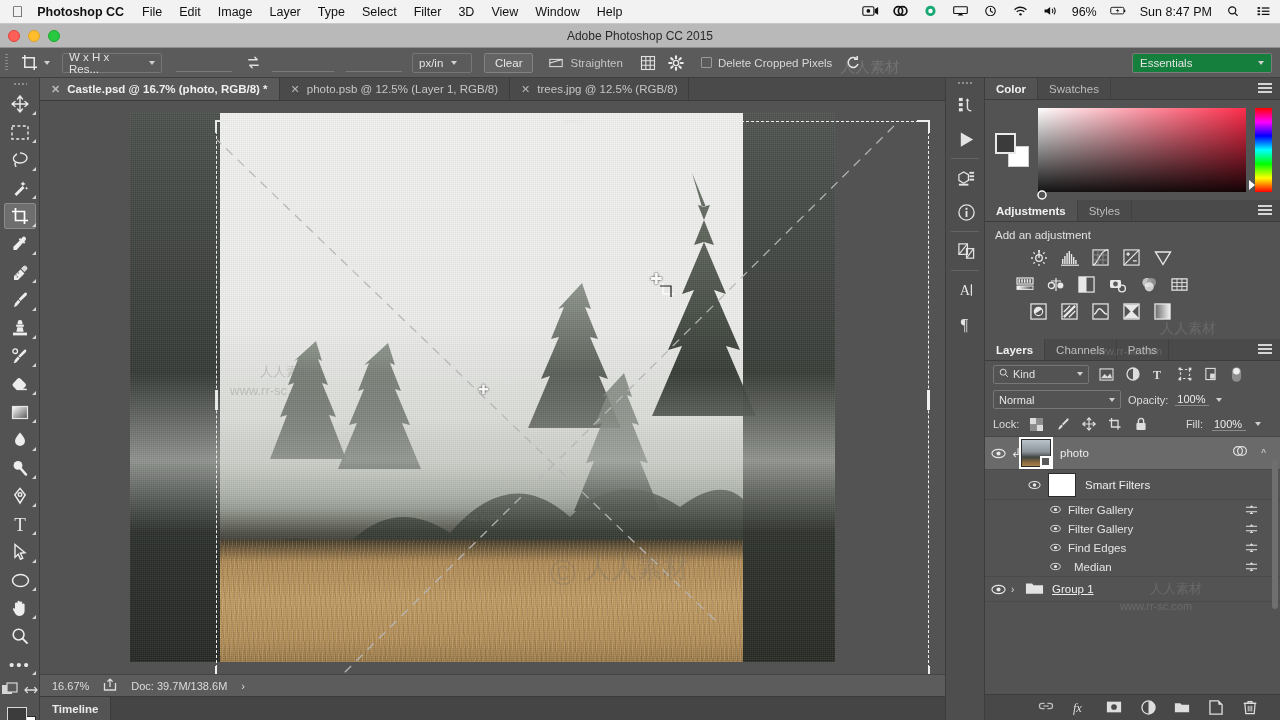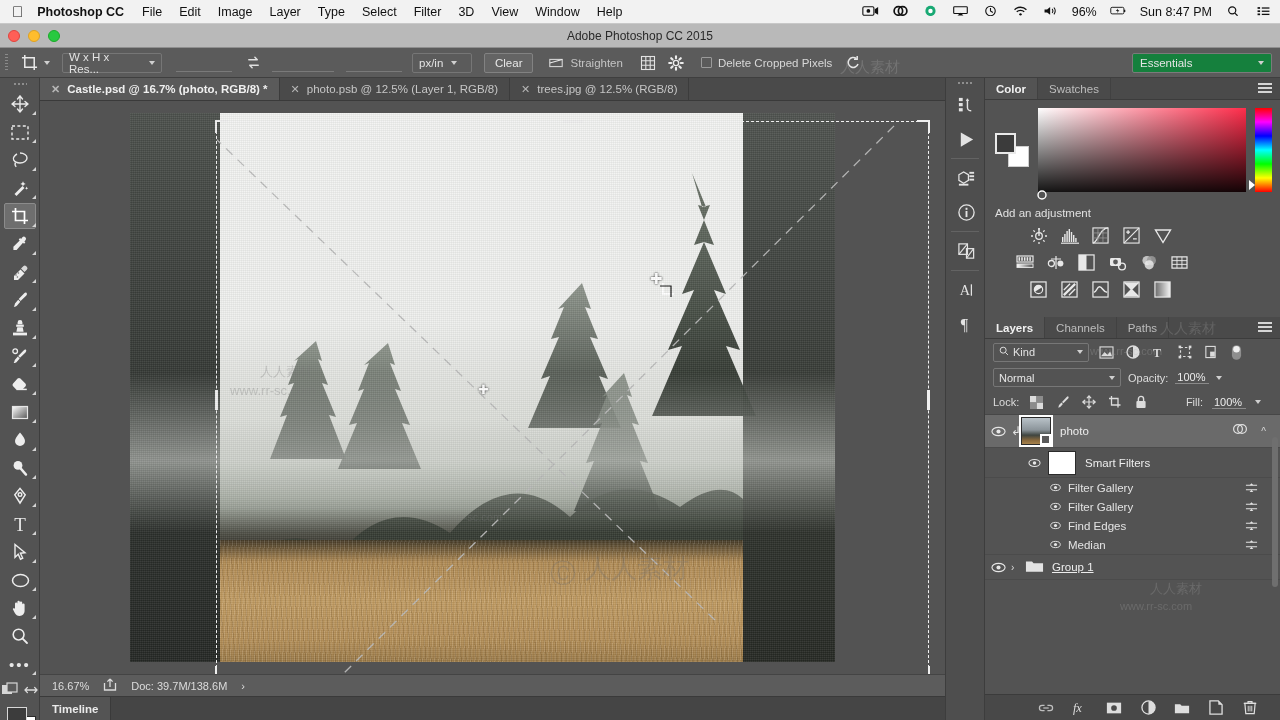--- a/index.html
+++ b/index.html
@@ -225,21 +225,21 @@
   .lrow.selected{background:#6a6a6a;}
   .eye{width:26px;display:flex;align-items:center;justify-content:center;}
   .thumb{width:30px;height:28px;border:1px solid #2b2b2b;background:#fff;margin-right:9px;position:relative;}
   .lname{font-size:11.5px;color:#ededed;}
   .sfrow{height:19px;display:flex;align-items:center;font-size:11.5px;color:#e3e3e3;}
   .smalleye{width:16px;display:flex;align-items:center;justify-content:center;margin-left:41px;}
   .fxslider{position:absolute;right:22px;width:13px;height:12px;}
 
   .lbtns{position:absolute;left:0;bottom:0;width:295px;height:26px;background:#484848;
     border-top:1px solid #3b3b3b;display:flex;align-items:center;justify-content:flex-end;gap:18px;padding-right:22px;}
-  .lbtn{width:16px;height:16px;display:flex;align-items:center;justify-content:center;color:#d6d6d6;}
+  .lbtn{width:16px;height:16px;display:flex;align-items:flex-start;justify-content:center;color:#d6d6d6;}
   .scrollv{position:absolute;right:2px;width:6px;background:#6f6f6f;border-radius:3px;}
 </style>
 </head>
 <body>
 
 <div id="app">
 
   <div class="macbar">
     <span class="apple"></span>
     <span class="appname">Photoshop CC</span>
@@ -788,20 +788,25 @@
               </svg>
           </span>
         </span>
         <span class="huebar">
           <span class="mk"></span>
         </span>
       </div>
     </div>
 
     <div class="pnl">
+      <div class="pnlhead">
+        <span class="ptab active">Adjustments</span>
+        <span class="ptab">Styles</span>
+        <span class="pmenu"></span>
+      </div>
       <div class="adjbody">
         <div class="adjlabel">Add an adjustment</div>
         <div class="adjrow">
           <span class="adjicon">
             <svg width="18" height="18" viewBox="0 0 18 18">
                 <circle cx="9" cy="9" r="3.3" fill="none" stroke="#e8e8e8" stroke-width="1.3"></circle>
                 <path d="M9 9l0-8" stroke="#e8e8e8" stroke-width="1.4"></path>
                 <g stroke="#e8e8e8" stroke-width="1.3">
                   <path d="M9 1v2M9 15v2M1 9h2M15 9h2M3.4 3.4l1.4 1.4M13.2 13.2l1.4 1.4M14.6 3.4l-1.4 1.4M4.8 13.2l-1.4 1.4"></path>
                 </g>
@@ -1154,21 +1159,21 @@
               </svg>
           </span>
         </div>
         <div class="sfrow" style="height:19px;position:relative;">
           <span class="smalleye" style="margin-left:62px;">
             <svg width="11" height="9" viewBox="0 0 12 9">
                 <ellipse cx="6" cy="4.5" rx="5.2" ry="3.4" fill="none" stroke="#e6e6e6" stroke-width="1"></ellipse>
                 <circle cx="6" cy="4.5" r="1.7" fill="#e6e6e6"></circle>
               </svg>
           </span>
-          <span style="margin-left:5px;">Median</span>
+          <span style="margin-left:11px;">Median</span>
           <span class="fxslider">
             <svg width="13" height="12" viewBox="0 0 14 12">
                 <g stroke="#e2e2e2" stroke-width="1.1">
                   <path d="M1 3h12M1 8h12"></path>
                 </g>
                 <path d="M5 3l2-2.2L9 3z" fill="#e2e2e2"></path>
                 <path d="M7 8l-2 2.2h4z" fill="#e2e2e2"></path>
               </svg>
           </span>
         </div>

